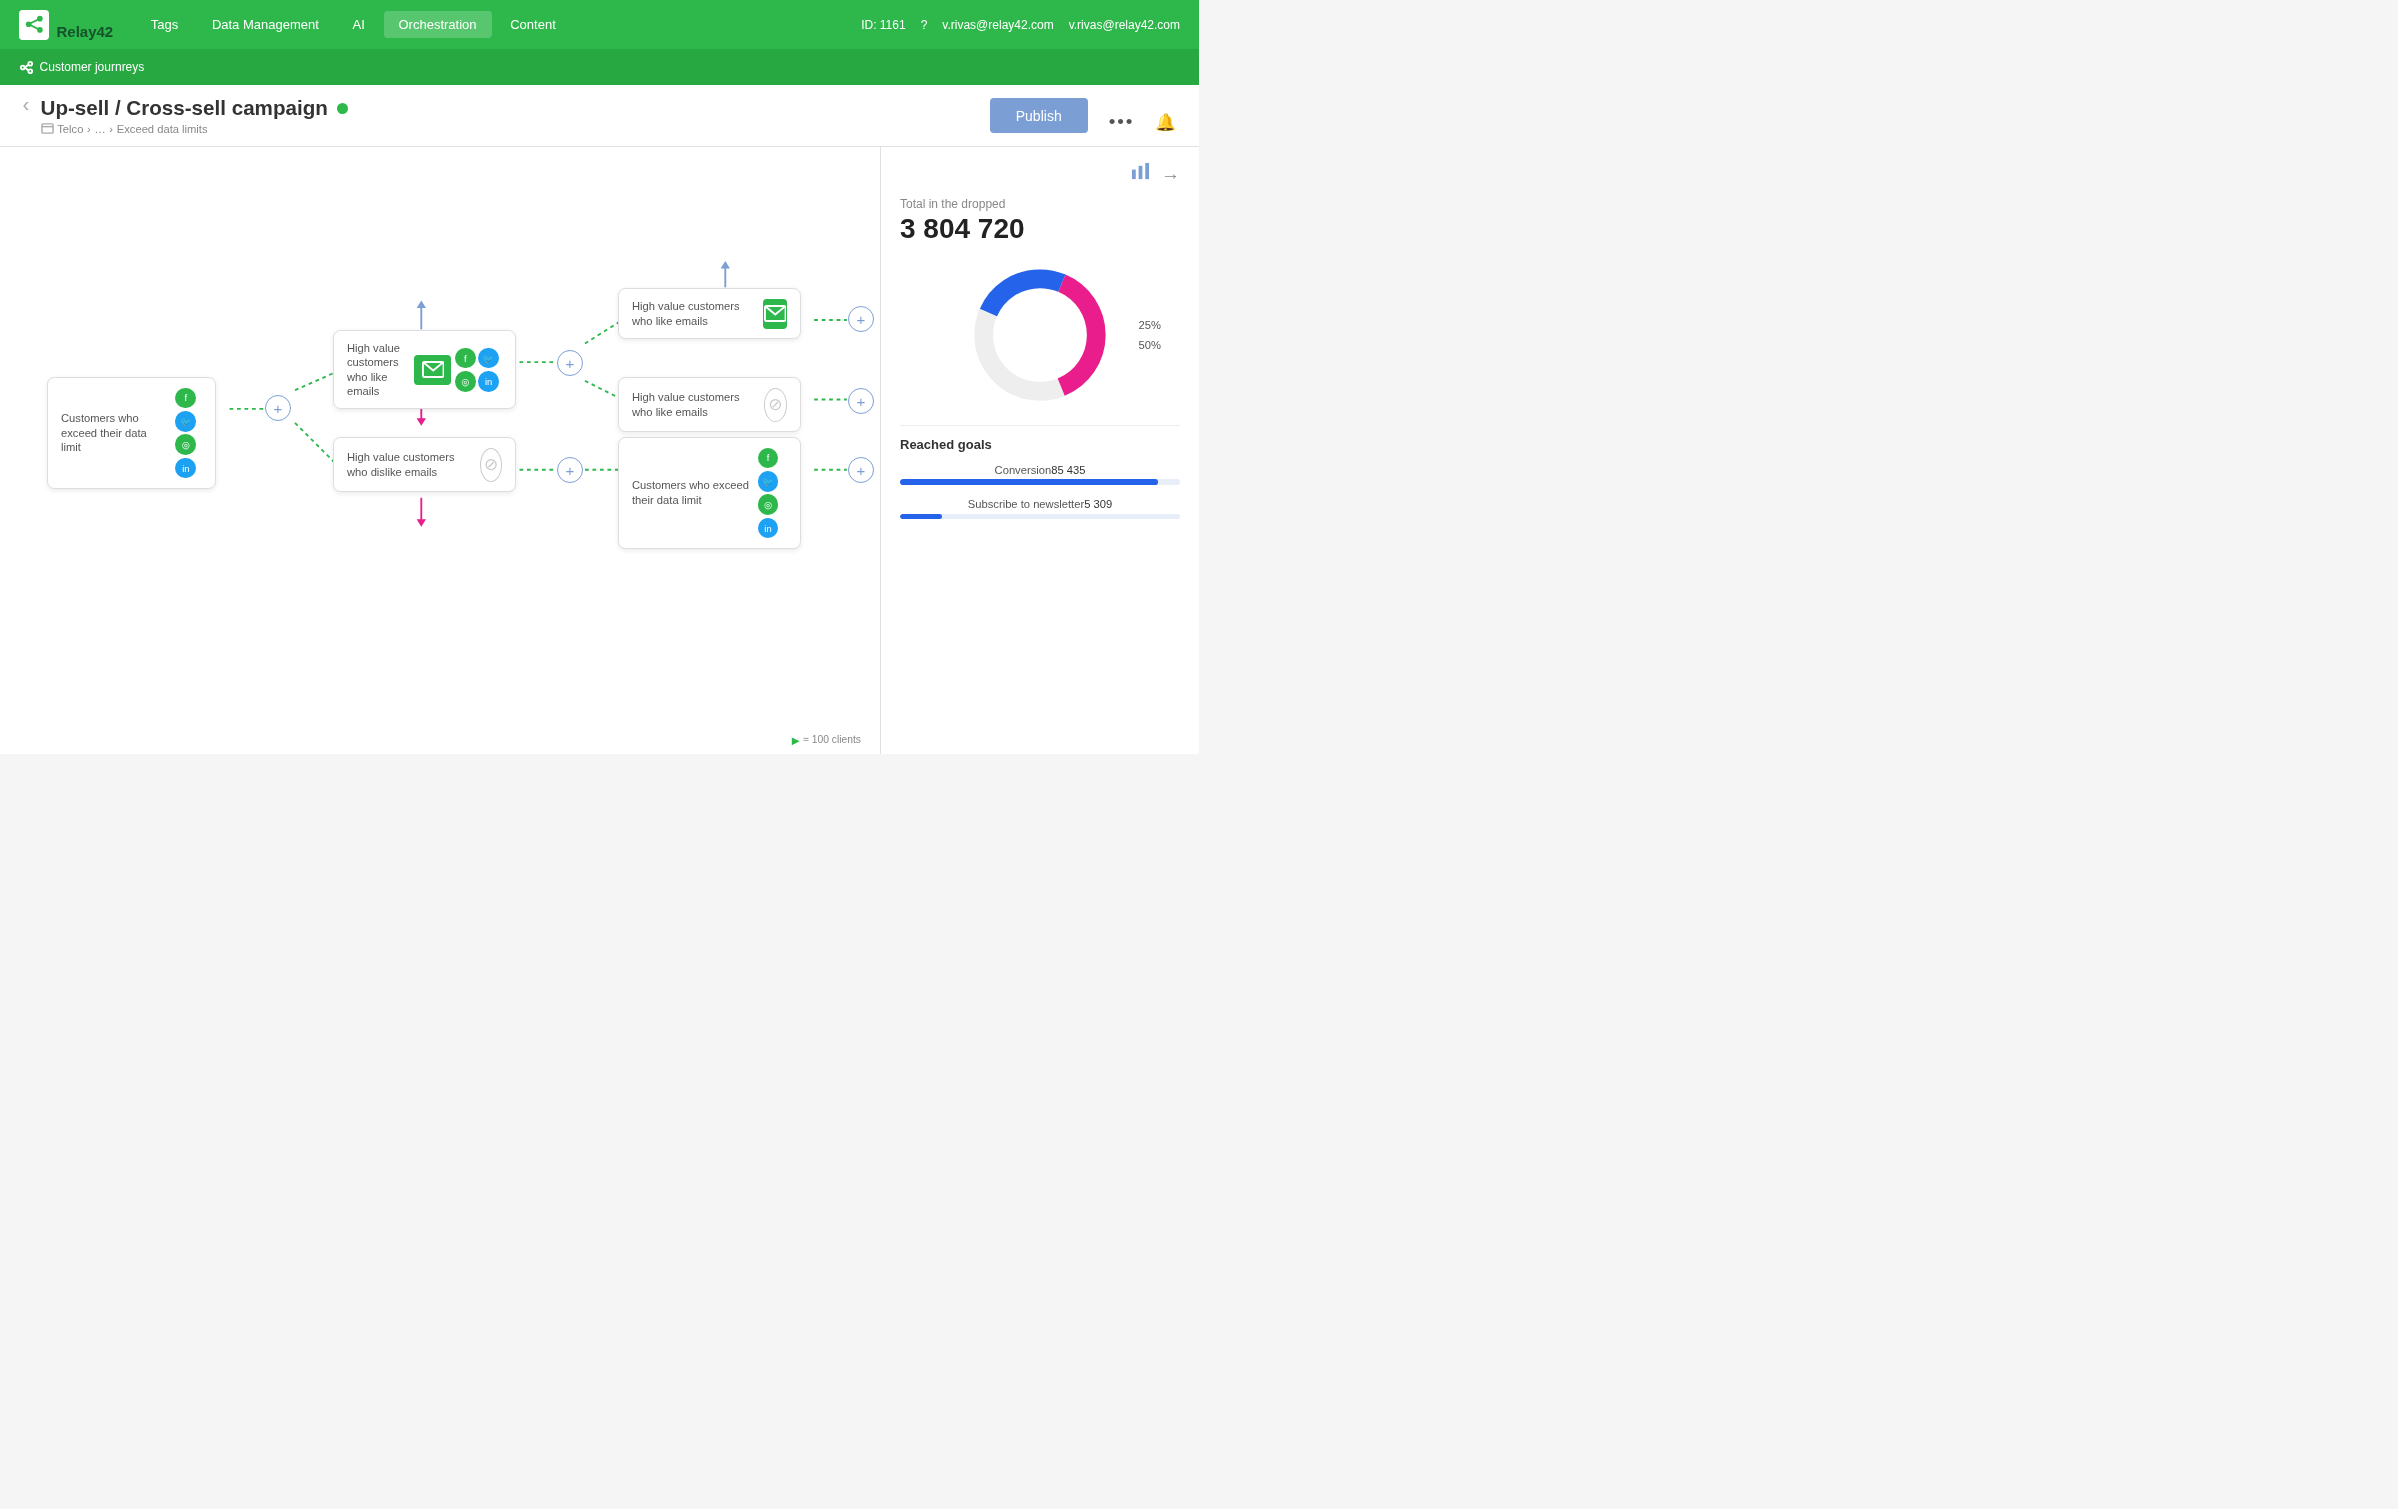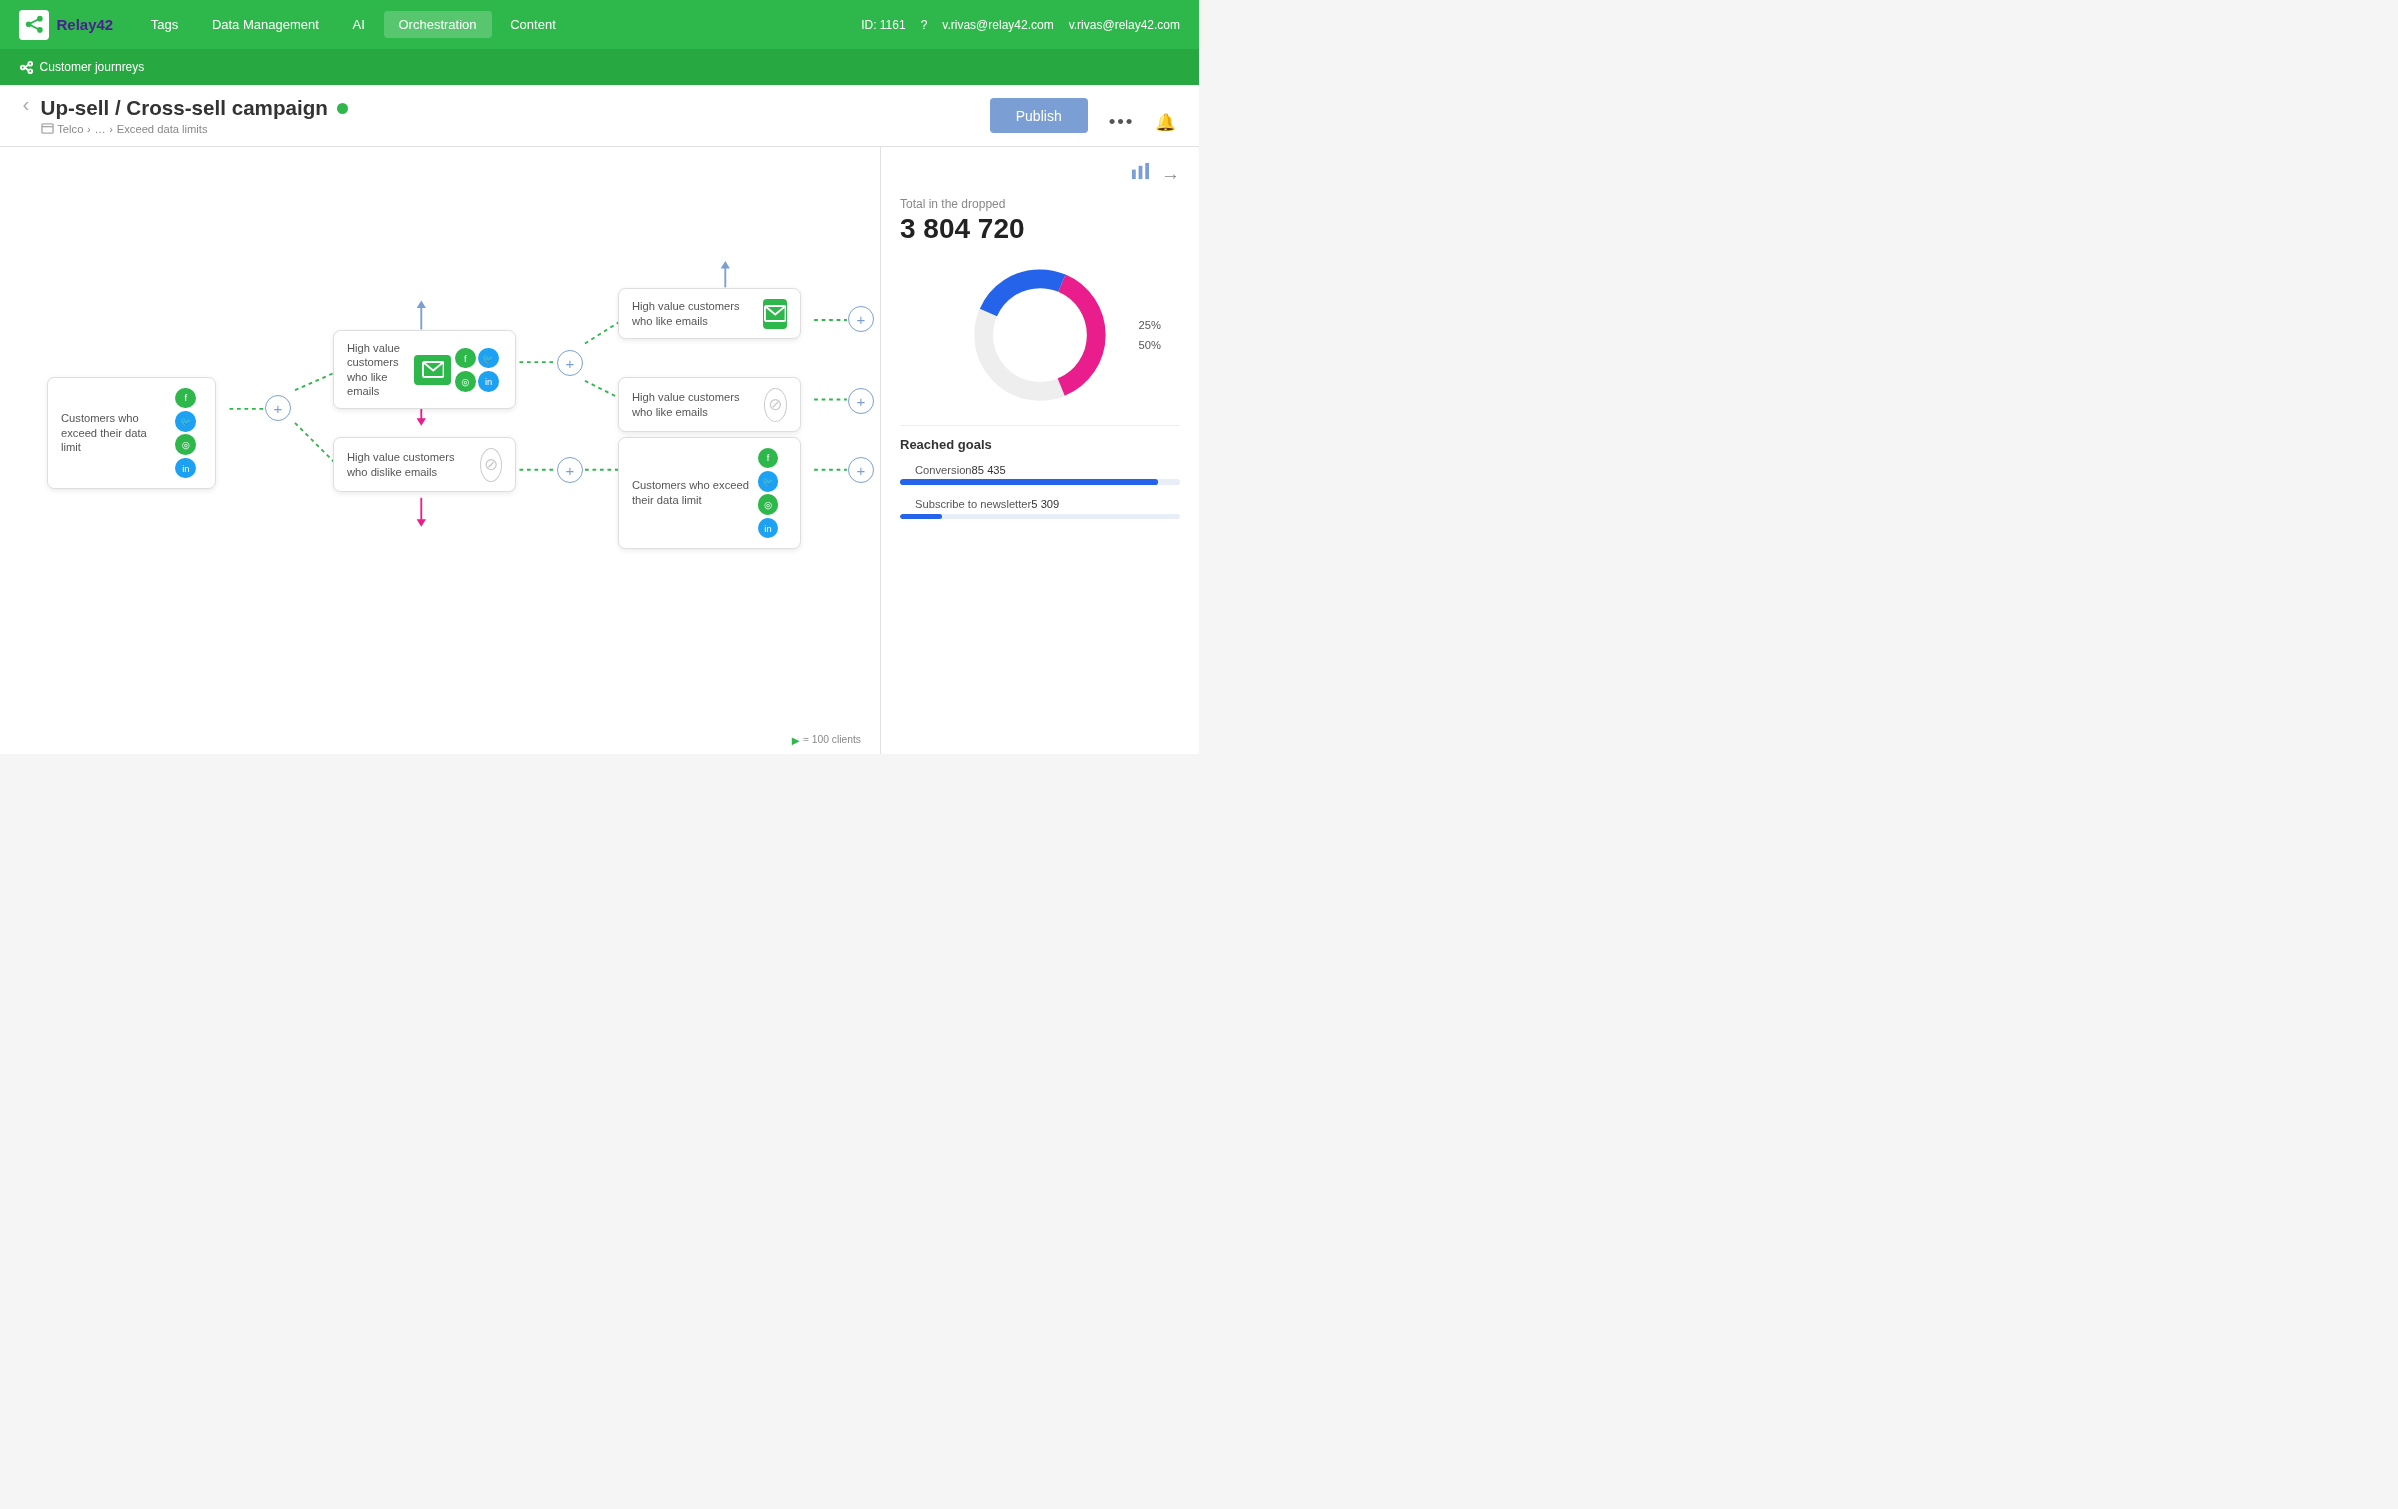--- a/index.html
+++ b/index.html
@@ -9,23 +9,23 @@
     .top-bar {
       background: #2eb84b;
       display: flex;
       align-items: center;
       padding: 0 19px;
       height: 49px;
       gap: 22.5px;
     }
     .logo-area {
       display: flex;
-      align-items: center;
+      align-items: flex-end;
       gap: 7.5px;
-      color: #4c1d95;
+      color: #14532d;
       font-weight: bold;
       font-size: 15px;
     }
     .logo-icon {
       width: 30px; height: 30px;
       background: white;
       border-radius: 3.7px;
       display: flex; align-items: center; justify-content: center;
     }
     .logo-icon svg { width: 22.5px; height: 22.5px; }
@@ -310,23 +310,22 @@
       font-size: 13px;
       font-weight: 600;
       color: #333;
       margin-bottom: 11.2px;
     }
     .goal-item {
       margin-bottom: 13px;
     }
     .goal-header {
       display: flex;
-      justify-content: flex-start;
+      justify-content: center;
       margin-bottom: 3.7px;
-      margin-left: 15px;
     }
     .goal-name { font-size: 11.2px; color: #555; }
     .goal-value { font-size: 11.2px; color: #333; font-weight: 500; }
     .progress-bar-bg {
       height: 5.6px;
       background: #e8eef8;
       border-radius: 2.8px;
       overflow: hidden;
     }
     .progress-bar-fill {

